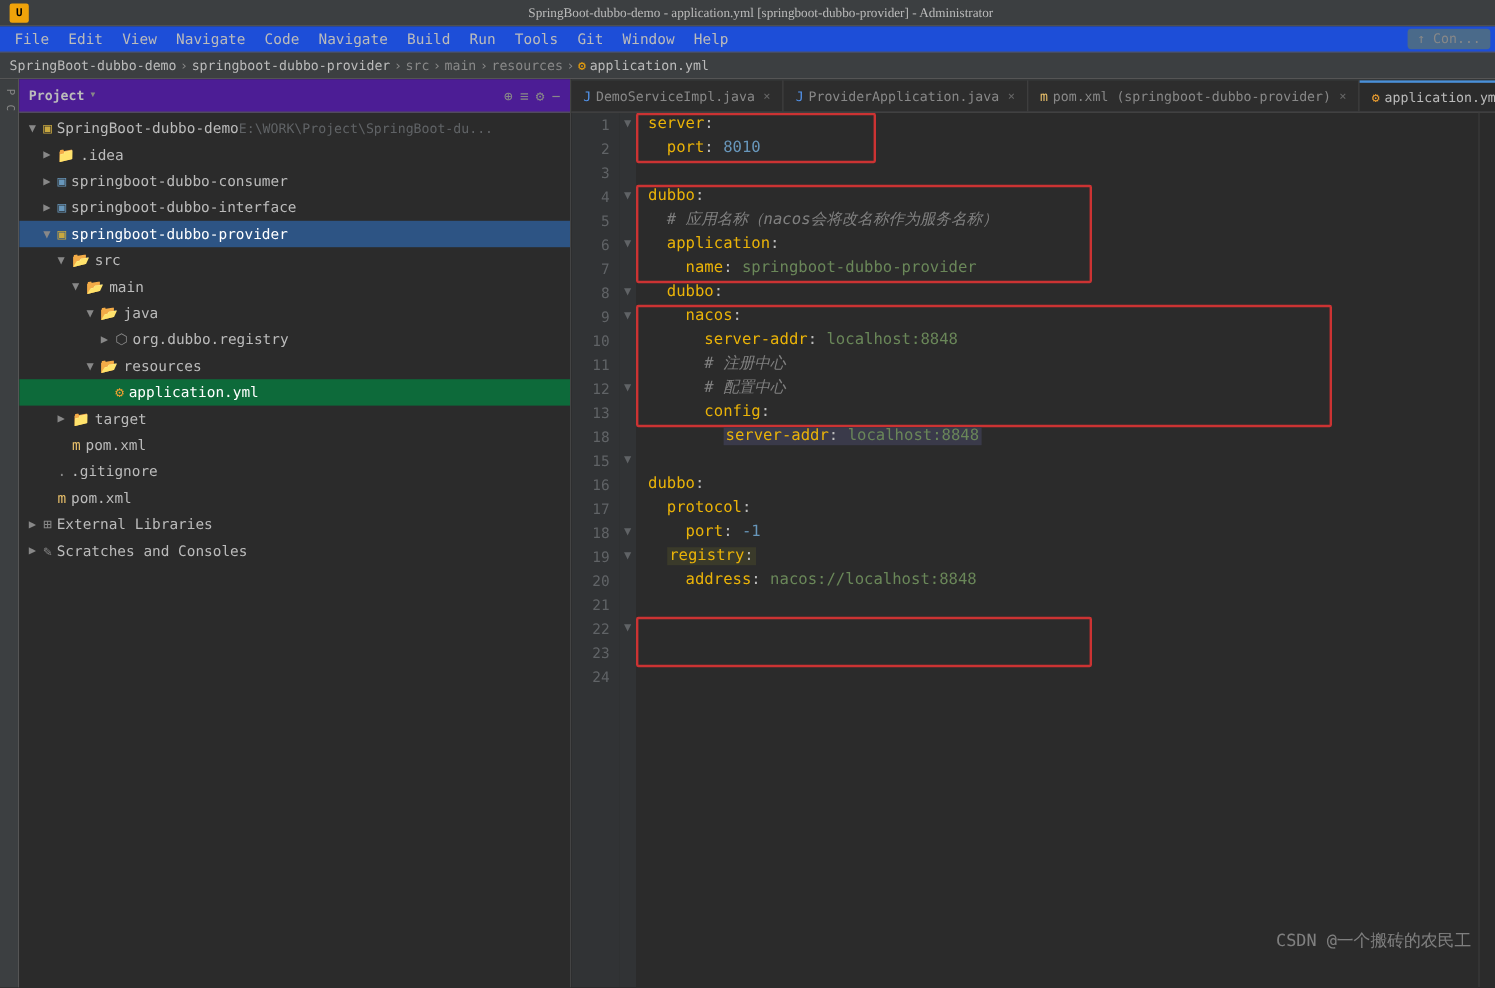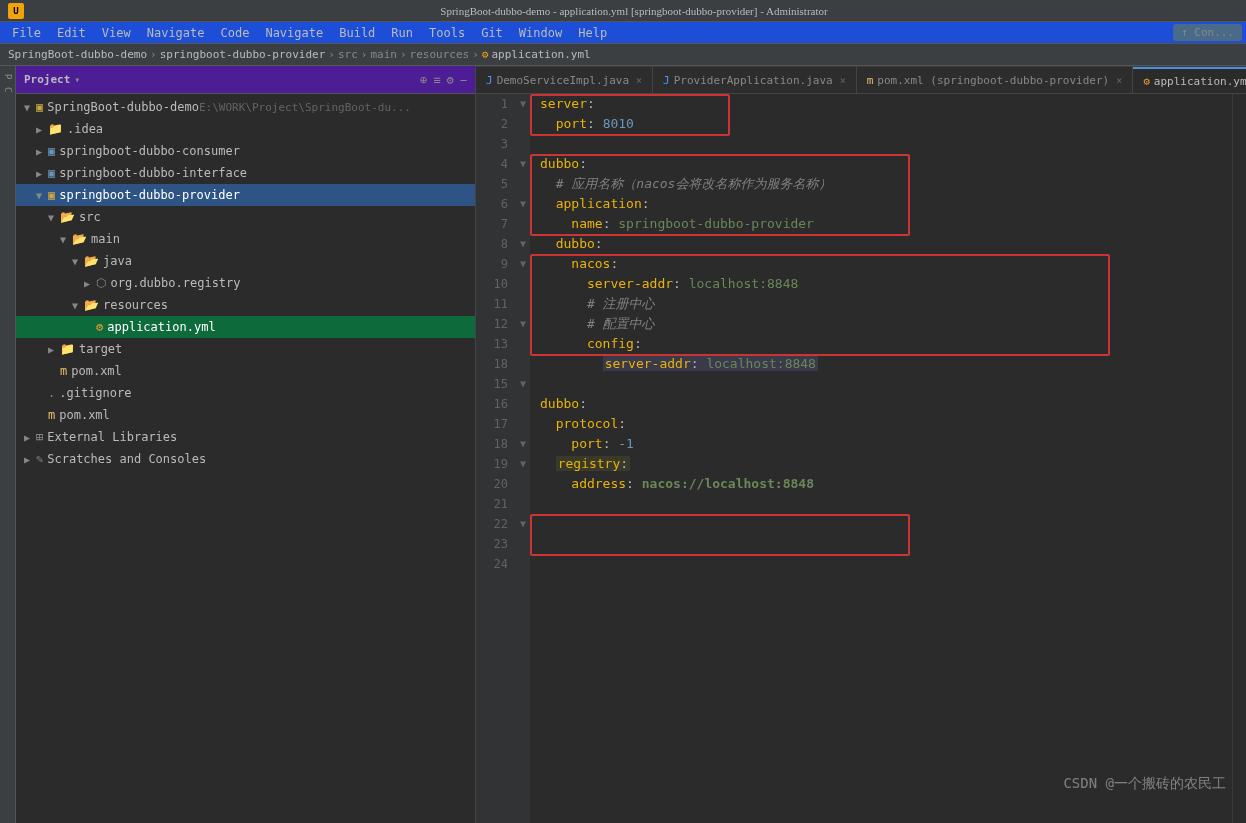--- a/index.html
+++ b/index.html
@@ -510,21 +510,21 @@
 
         <div class="code-line"><span class="key">dubbo</span><span style="color:#bbbbbb;">:</span></div>
 
         <div class="code-line">  <span class="key">protocol</span><span style="color:#bbbbbb;">:</span></div>
 
 
         <div class="code-line">    <span class="key">port</span><span style="color:#bbbbbb;">: </span><span class="val">-1</span></div>
 
         <div class="code-line">  <span style="background:#3a3a2a; padding:0 2px;"><span class="key">registry</span><span style="color:#bbbbbb;">:</span></span></div>
 
-        <div class="code-line">    <span class="key">address</span><span style="color:#bbbbbb;">: </span><span style="color:#6a8759;font-weight:bold;">nacos://localhost:8848</span></div>
+        <div class="code-line">    <span class="key">address</span><span style="color:#bbbbbb;">: </span><span style="color:#6a8759;">nacos://localhost:8848</span></div>
 
         <div class="code-line"></div>
 
       </div>
 
       <div class="right-gutter"></div>
 
     </div>
   </div>
 

